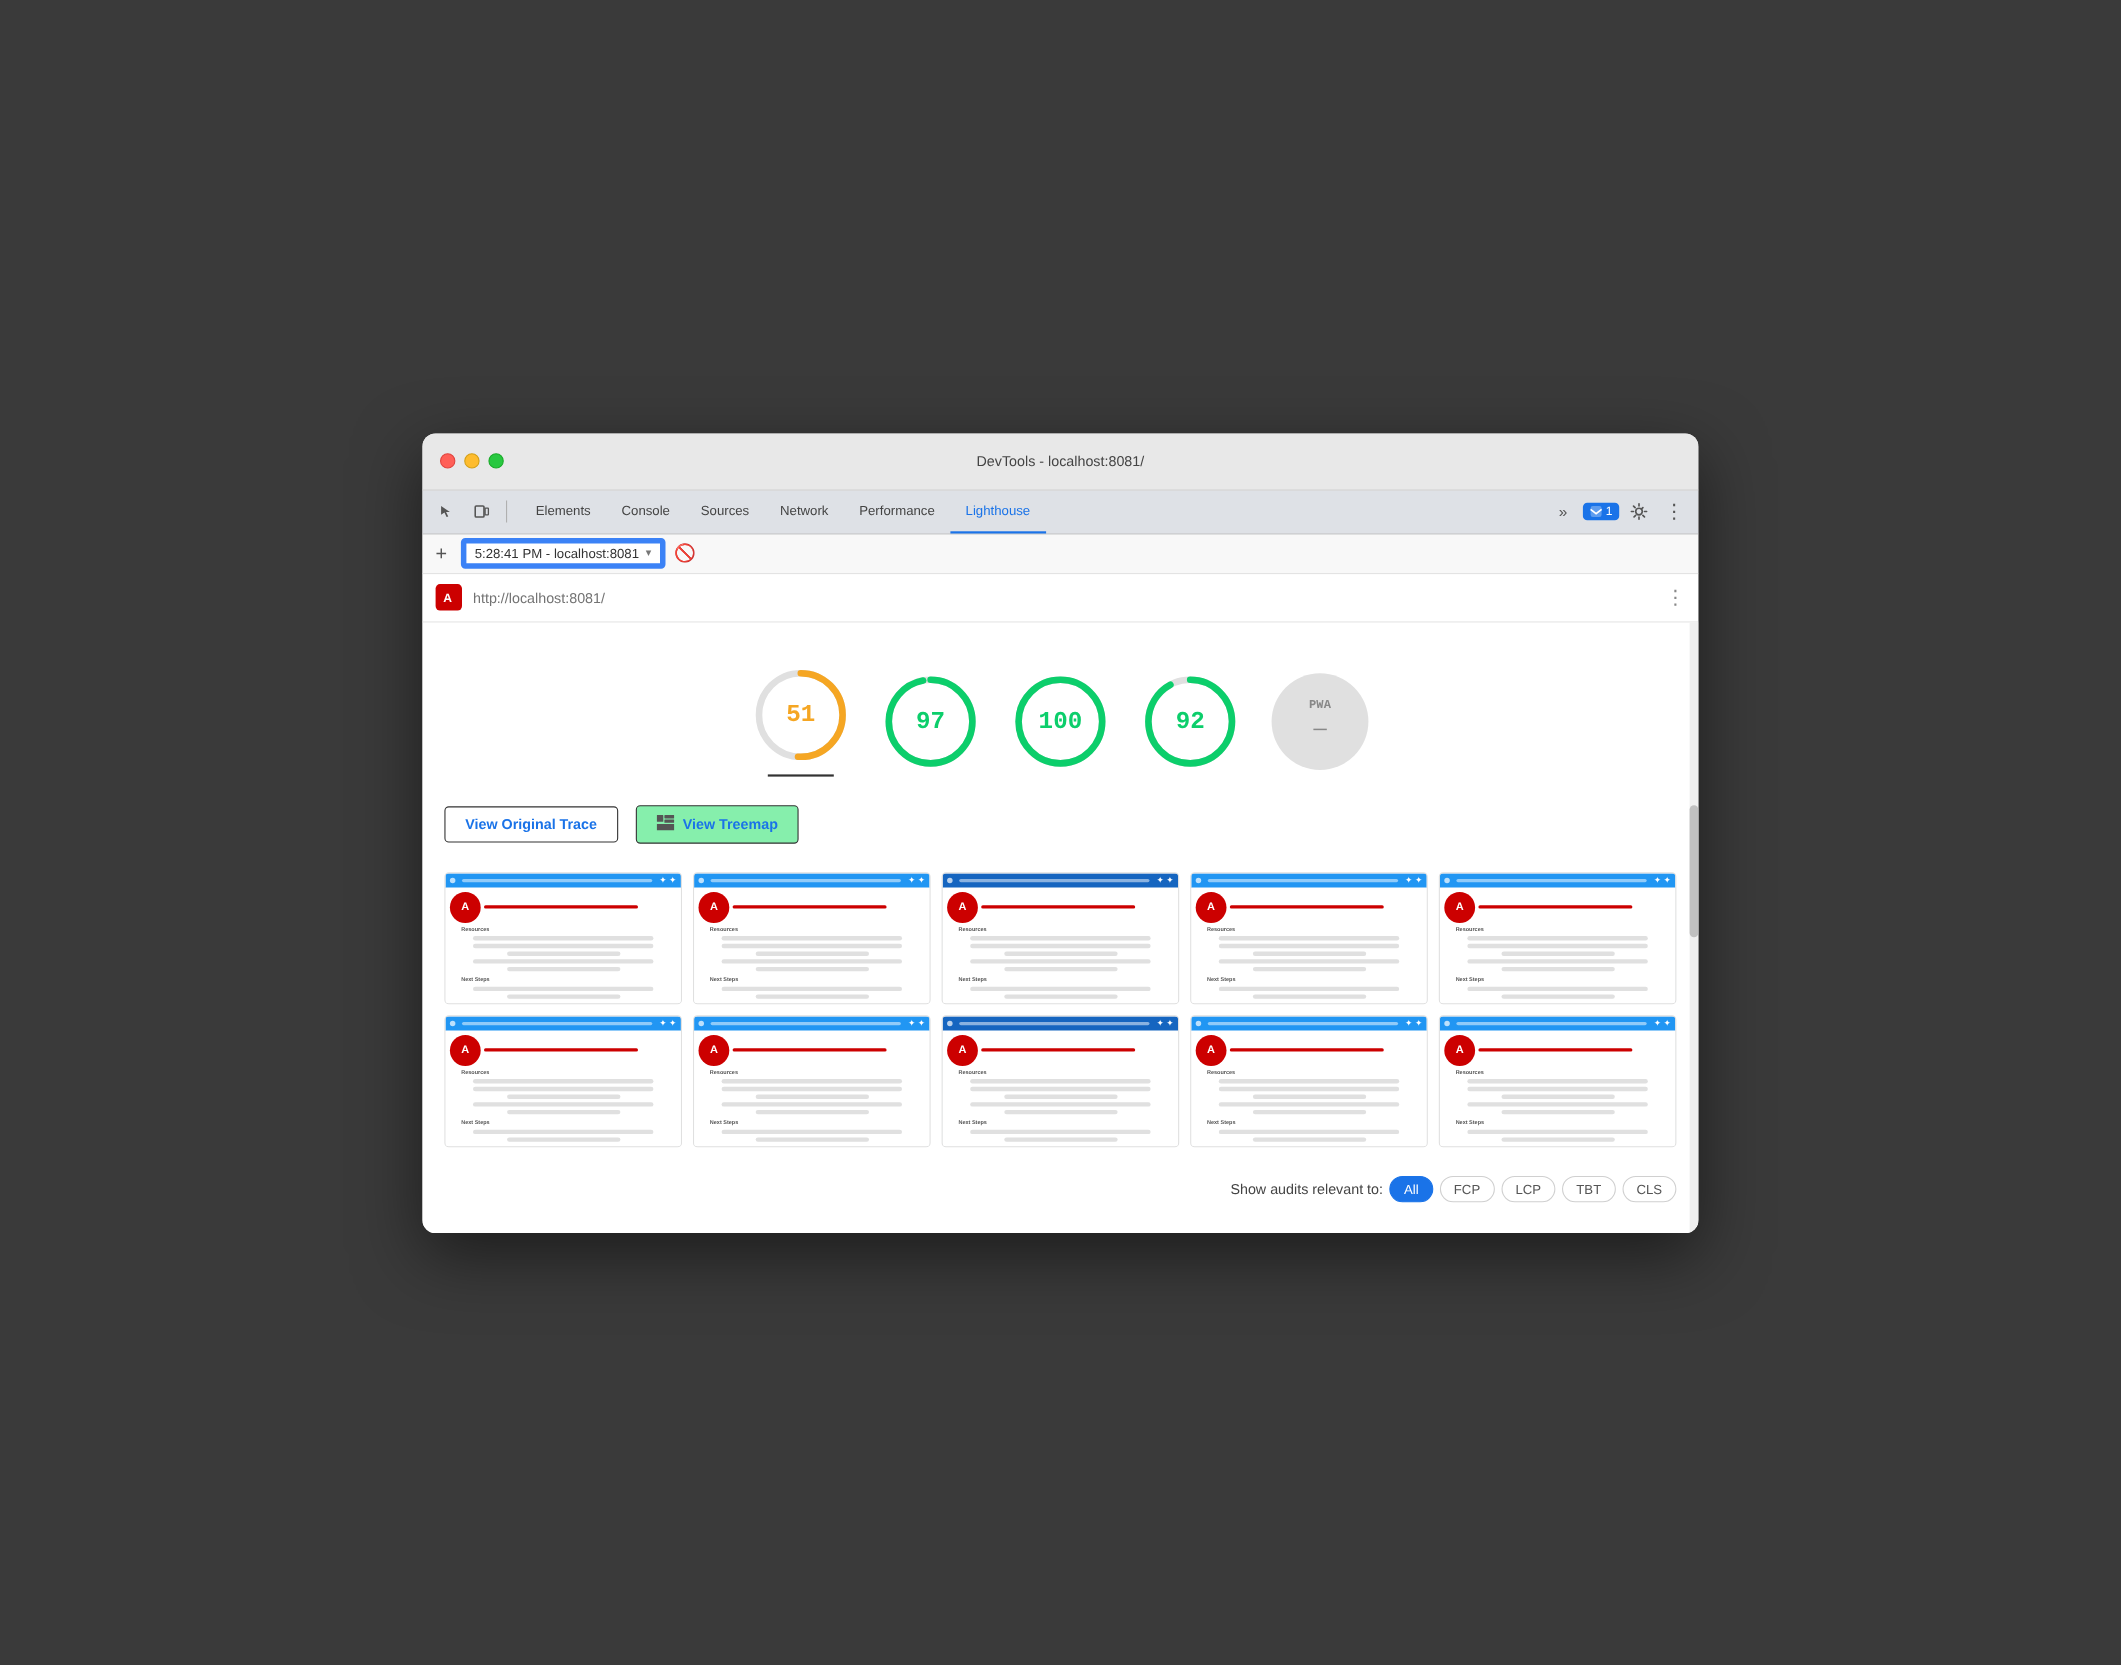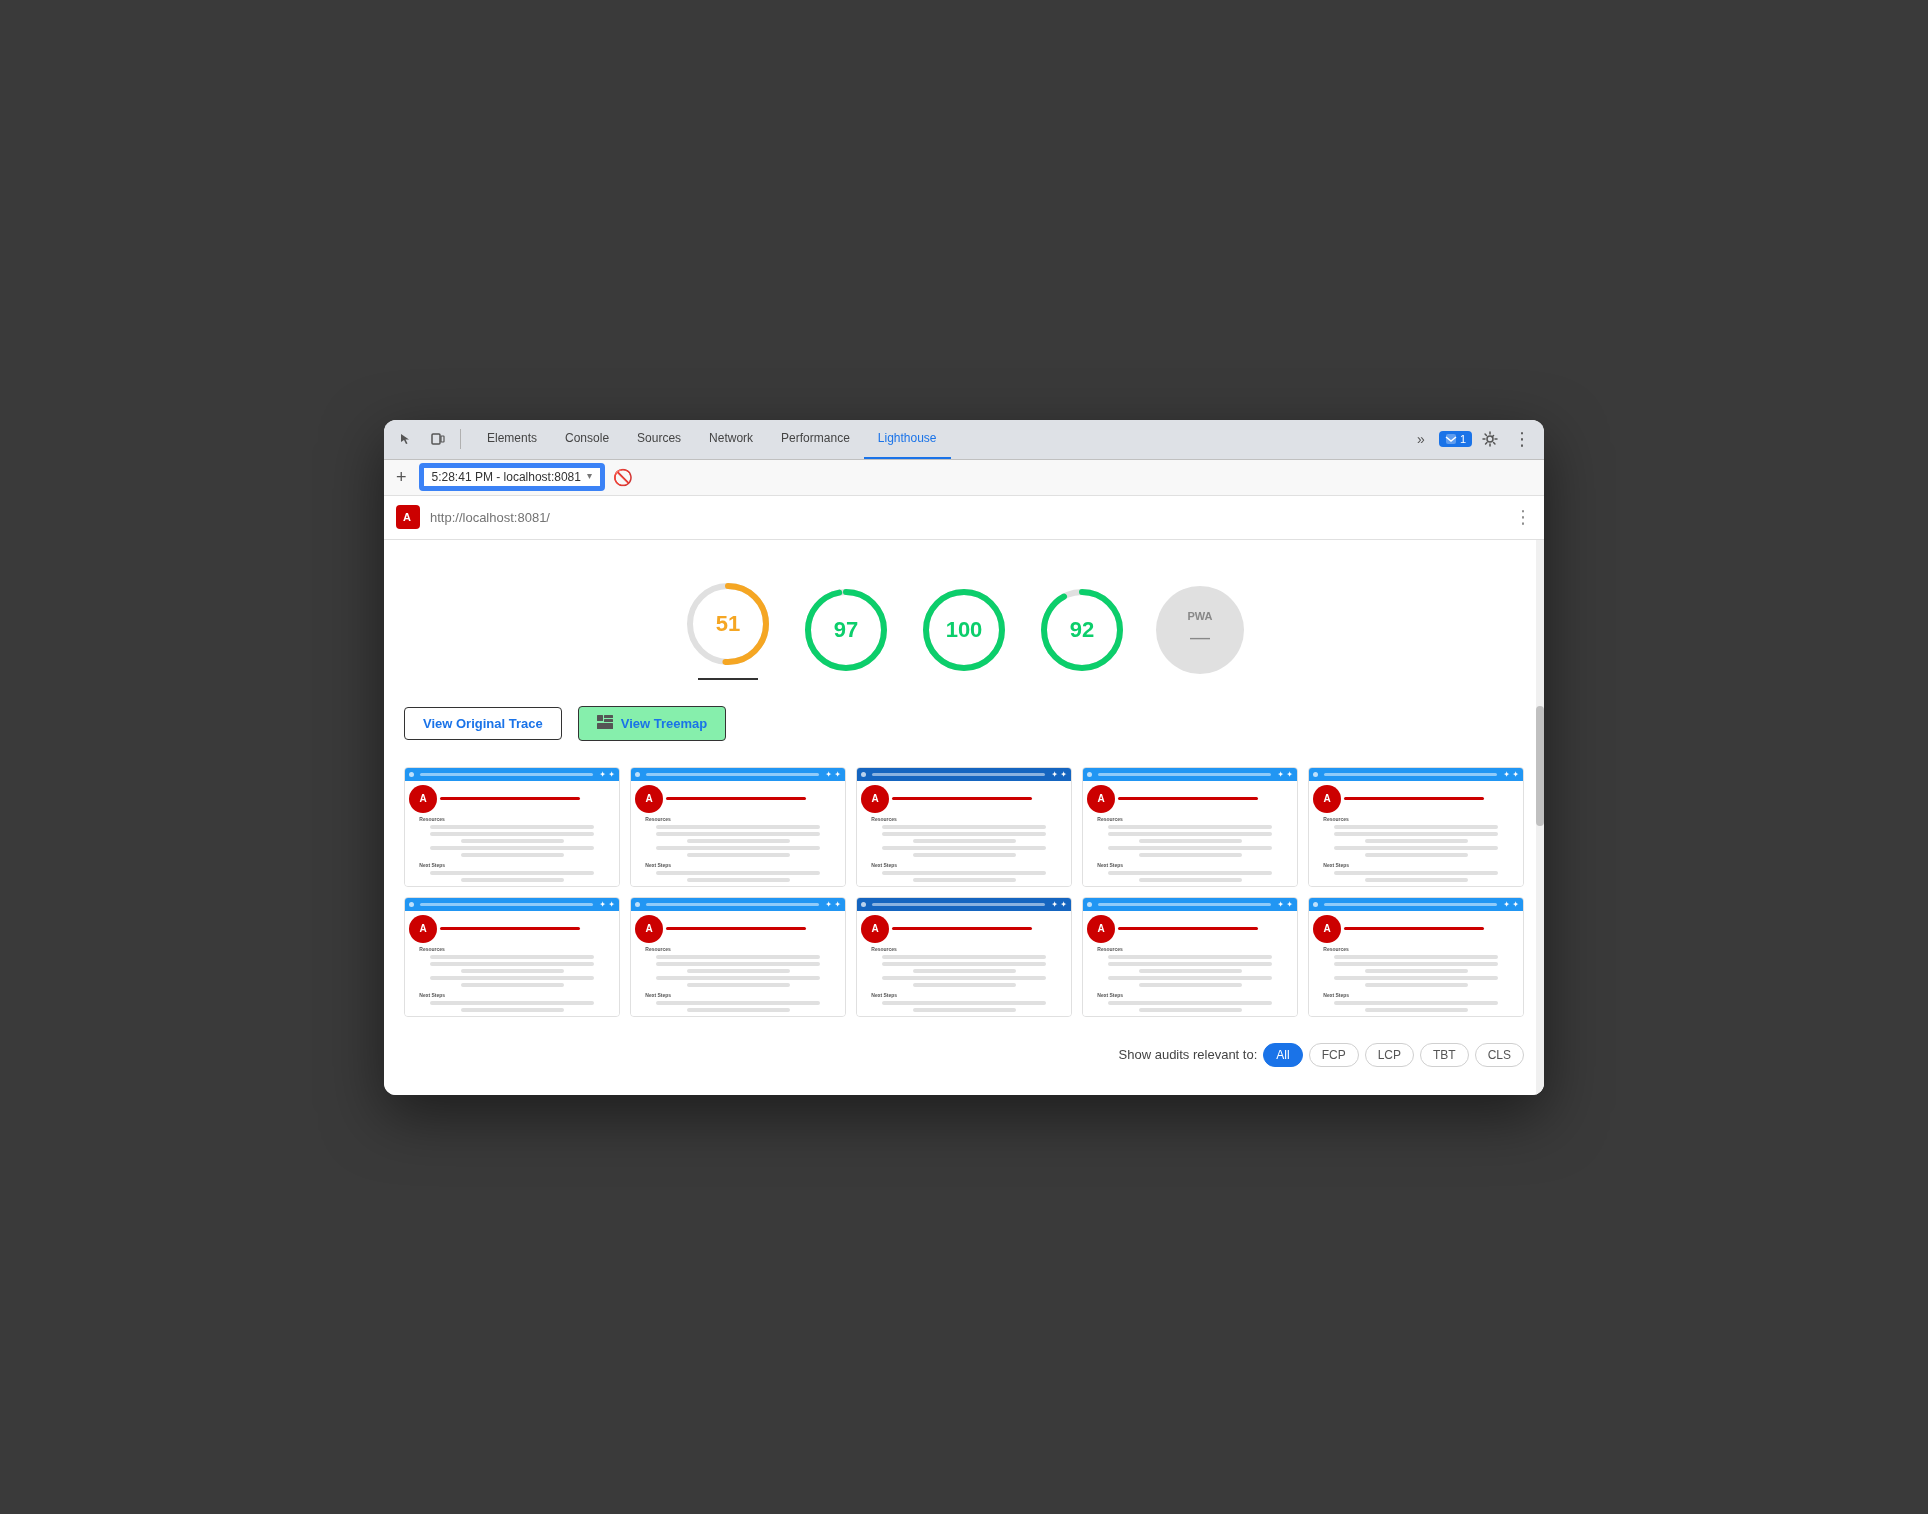--- a/index.html
+++ b/index.html
@@ -204,20 +204,21 @@
       justify-content: center;
       gap: 30px;
       padding: 20px 0 10px 0;
       align-items: center;
     }
     .score-circle {
       display: flex;
       flex-direction: column;
       align-items: center;
       gap: 8px;
+      font-family: Liberation Mono, monospace;
     }
     .circle-container {
       position: relative;
       width: 88px;
       height: 88px;
     }
     .circle-svg {
       transform: rotate(-90deg);
     }
     .circle-bg {
@@ -386,20 +387,28 @@
       font-size: 20px;
       font-weight: 300;
       color: #888;
     }
   </style>
 </head>
 <body>
 
 <div class="window">
 
+  <div class="title-bar">
+    <div class="traffic-lights">
+      <div class="traffic-light close"></div>
+      <div class="traffic-light minimize"></div>
+      <div class="traffic-light maximize"></div>
+    </div>
+    <span class="title-bar-title">DevTools - localhost:8081/</span>
+  </div>
 
   <div class="devtools-tabs">
     <div class="devtools-action-icons">
       <div class="devtools-action-icon">
         <svg width="14" height="14" viewBox="0 0 14 14" fill="none">
           <path d="M2 2 L2 10 L5 8 L7 12 L8.5 11.5 L6.5 7.5 L10 7.5 Z" fill="#555"></path>
         </svg>
       </div>
       <div class="devtools-action-icon">
         <svg width="14" height="14" viewBox="0 0 14 14" fill="none">

